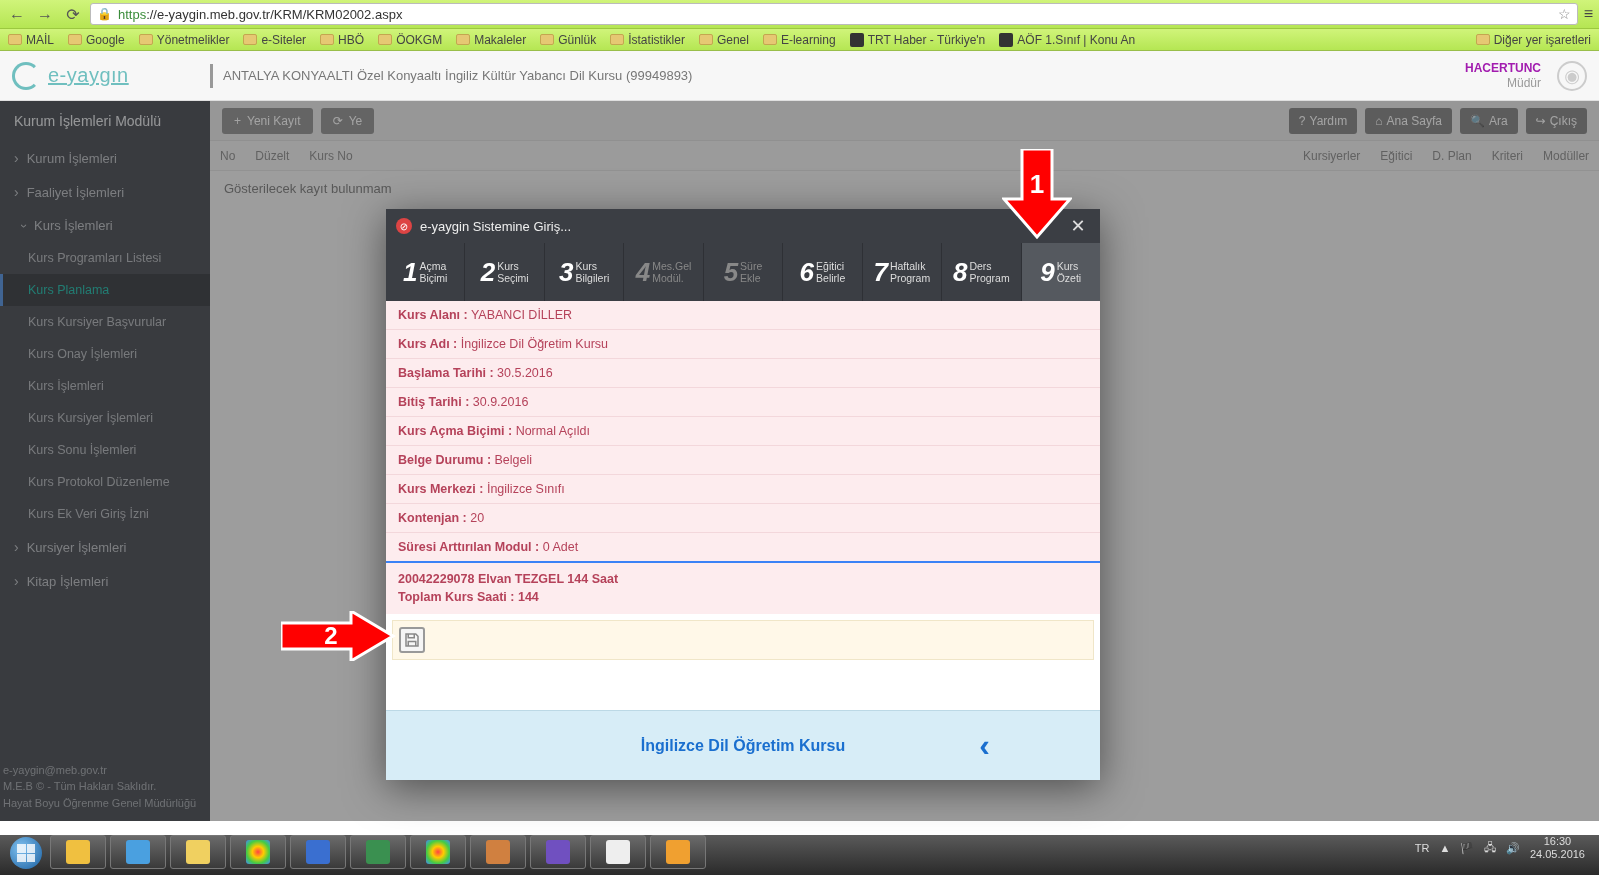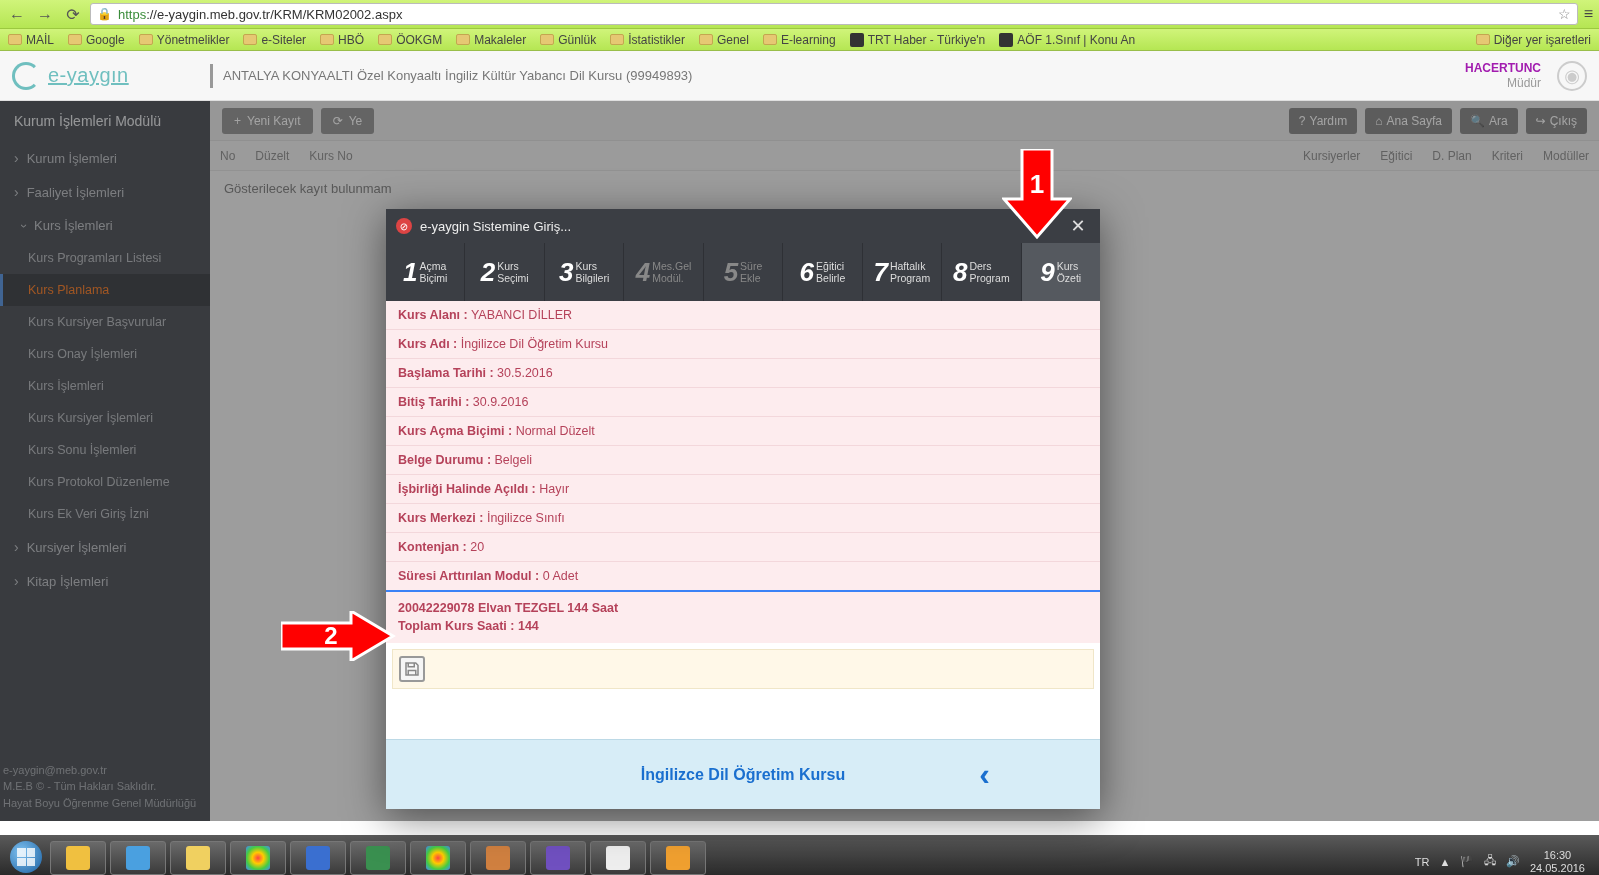--- a/index.html
+++ b/index.html
@@ -35,21 +35,21 @@
 .main { display: flex; height: 720px; position: relative; }
 .overlay { position: absolute; inset: 0; background: rgba(50,50,50,0.45); z-index: 5; }
 
 .sidebar { width: 210px; background: #3f434a; color: #c5c8cd; display: flex; flex-direction: column; font-size: 13px; }
 .sidebar-title { padding: 12px 14px; color: #e5e7ea; font-size: 14px; }
 .side-item { padding: 9px 14px; display: flex; align-items: center; gap: 8px; cursor: pointer; color: #b8bbc0; }
 .side-item.expandable::before { content: "›"; font-size: 14px; color: #b8bbc0; }
 .side-item.expanded::before { content: ""; }
 .side-chevron { font-size: 12px; transform: rotate(90deg); display: inline-block; }
 .side-sub { padding: 9px 14px 9px 28px; cursor: pointer; color: #b0b3b8; font-size: 12.5px; }
-.side-sub.active { background: #2d3036; color: #f97316; border-left: 3px solid #4b8de0; padding-left: 25px; }
+.side-sub.active { background: #2d3036; color: #14b8a6; border-left: 3px solid #4b8de0; padding-left: 25px; }
 .side-footer { margin-top: auto; padding: 10px 3px; font-size: 11px; color: #9fa3a9; line-height: 1.5; }
 
 .content { flex: 1; background: #f4f4f4; position: relative; }
 .toolbar { height: 40px; background: #e9e9e9; border-bottom: 1px solid #dcdcdc; display: flex; align-items: center; padding: 0 12px; gap: 8px; }
 .tb-btn { background: #8c8c8c; color: #fff; border-radius: 3px; padding: 6px 12px; font-size: 12px; display: flex; align-items: center; gap: 6px; cursor: pointer; border: none; }
 .tb-spacer { flex: 1; }
 .tb-right-btn { background: #7f7f7f; color: #fff; border-radius: 3px; padding: 6px 10px; font-size: 12px; display: flex; align-items: center; gap: 4px; cursor: pointer; border: none; }
 
 .grid-header { display: flex; height: 30px; background: #f0f0f0; border-bottom: 1px solid #e0e0e0; font-size: 12px; color: #888; align-items: center; }
 .grid-col { padding: 0 10px; }
@@ -82,21 +82,21 @@
 
 .modal-footer { background: #d7edf7; height: 70px; display: flex; align-items: center; justify-content: center; position: relative; border-top: 1px solid #bcd9e6; margin-top: 50px; }
 .footer-title { color: #1a6fcf; font-size: 16px; font-weight: bold; }
 .footer-chevron { position: absolute; right: 110px; color: #1a6fcf; font-size: 32px; font-weight: bold; cursor: pointer; }
 
 
 .arrow1 { position: absolute; left: 1002px; top: 48px; z-index: 20; }
 .arrow2 { position: absolute; left: 281px; top: 510px; z-index: 20; }
 
 
-.taskbar { position: absolute; bottom: 0; left: 0; right: 0; height: 40px; background: linear-gradient(#5a5a5a, #2a2a2a); display: flex; align-items: flex-end; padding: 0 6px; gap: 4px; }
+.taskbar { position: absolute; bottom: 0; left: 0; right: 0; height: 40px; background: linear-gradient(#5a5a5a, #2a2a2a); display: flex; align-items: flex-start; padding: 0 6px; gap: 4px; }
 .start-btn { width: 40px; height: 36px; display: flex; align-items: center; justify-content: center; cursor: pointer; }
 .start-orb { width: 32px; height: 32px; border-radius: 50%; background: radial-gradient(circle at 35% 35%, #7fc1f0, #1a5fa0); display: grid; grid-template-columns: 1fr 1fr; grid-template-rows: 1fr 1fr; gap: 1px; padding: 7px; }
 .start-orb span { background: rgba(255,255,255,0.8); }
 .task-item { width: 56px; height: 34px; background: linear-gradient(#6a6a6a, #3a3a3a); border: 1px solid #777; border-radius: 3px; display: flex; align-items: center; justify-content: center; cursor: pointer; }
 .task-ico { width: 24px; height: 24px; border-radius: 3px; }
 .tray { margin-left: auto; display: flex; align-items: center; gap: 10px; color: #ddd; font-size: 11px; padding-right: 8px; }
 .tray-time { text-align: center; line-height: 1.2; }
 </style>
 </head>
 <body>
@@ -325,23 +325,22 @@
         <div class="step active">
           <span class="step-num">9</span>
           <span class="step-txt">Kurs<br>Özeti</span>
         </div>
       </div>
     <div class="modal-body" id="modal-body">
         <div class="summary-row"><span class="lbl">Kurs Alanı :</span><span class="val"> YABANCI DİLLER</span></div>
         <div class="summary-row"><span class="lbl">Kurs Adı :</span><span class="val"> İngilizce Dil Öğretim Kursu</span></div>
         <div class="summary-row"><span class="lbl">Başlama Tarihi :</span><span class="val"> 30.5.2016</span></div>
         <div class="summary-row"><span class="lbl">Bitiş Tarihi :</span><span class="val"> 30.9.2016</span></div>
-        <div class="summary-row"><span class="lbl">Kurs Açma Biçimi :</span><span class="val"> Normal Düzelt</span></div>
+        <div class="summary-row"><span class="lbl">Kurs Açma Biçimi :</span><span class="val"> Normal Açıldı</span></div>
         <div class="summary-row"><span class="lbl">Belge Durumu :</span><span class="val"> Belgeli</span></div>
-        <div class="summary-row"><span class="lbl">İşbirliği Halinde Açıldı :</span><span class="val"> Hayır</span></div>
         <div class="summary-row"><span class="lbl">Kurs Merkezi :</span><span class="val"> İngilizce Sınıfı</span></div>
         <div class="summary-row"><span class="lbl">Kontenjan :</span><span class="val"> 20</span></div>
         <div class="summary-row last"><span class="lbl">Süresi Arttırılan Modul :</span><span class="val"> 0 Adet</span></div>
       </div>
     <div class="bottom-info">
       <div>20042229078 Elvan TEZGEL 144 Saat</div>
       <div>Toplam Kurs Saati : 144</div>
     </div>
     <div class="save-area">
       <div class="save-icon">

